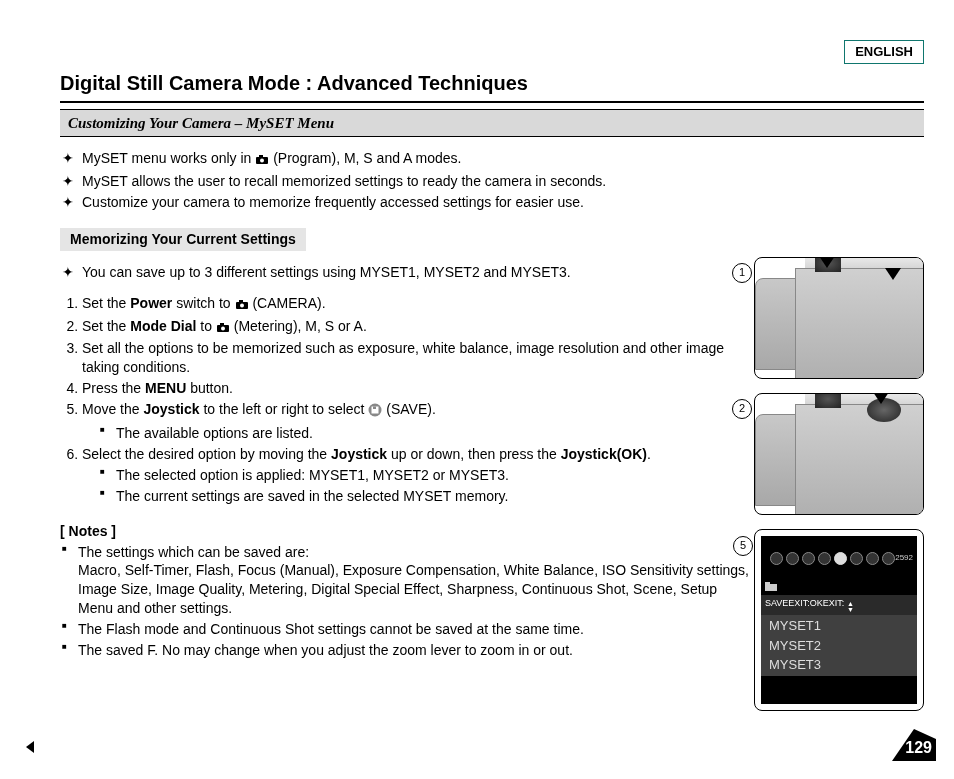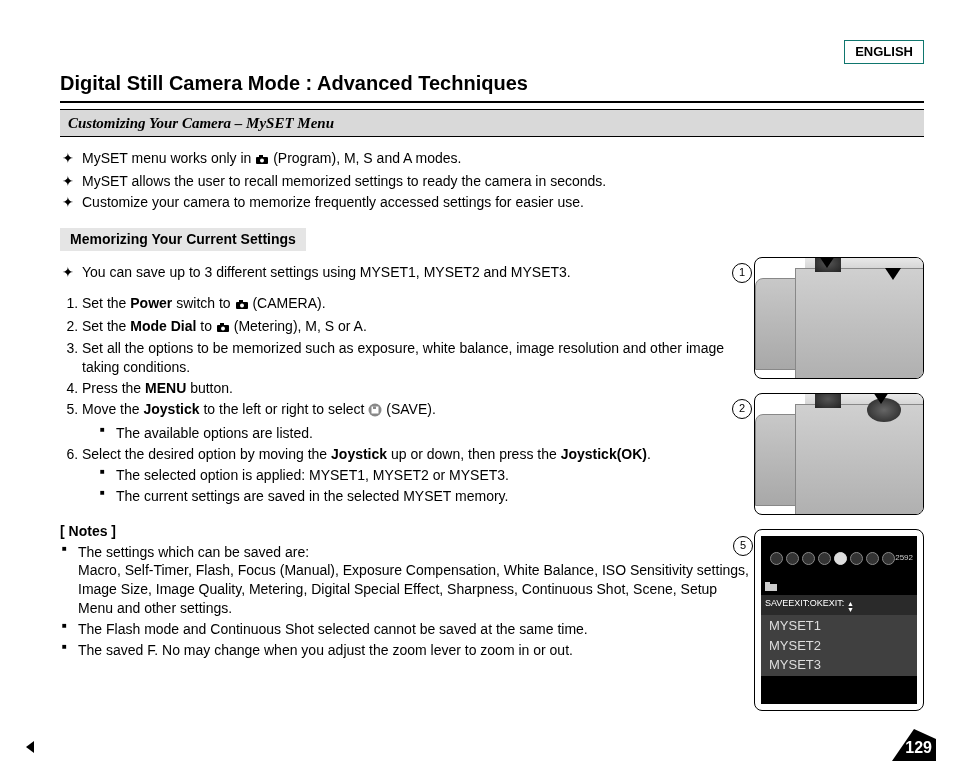--- a/index.html
+++ b/index.html
@@ -136,21 +136,21 @@
           </ul>
         </li>
       </ol>
 
       <div class="notes-heading">[ Notes ]</div>
       <ul class="notes">
         <li>
           <span>The settings which can be saved are:</span><br>
           <span>Macro, Self-Timer, Flash, Focus (Manual), Exposure Compensation, White Balance, ISO Sensitivity settings, Image Size, Image Quality, Metering, Digital Special Effect, Sharpness, Continuous Shot, Scene, Setup Menu and other settings.</span>
         </li>
-        <li>The Flash mode and Continuous Shot selected cannot be saved at the same time.</li>
+        <li>The Flash mode and Continuous Shot settings cannot be saved at the same time.</li>
         <li>The saved F. No may change when you adjust the zoom lever to zoom in or out.</li>
       </ul>
     </div>
 
     <div class="sidecol">
       <div class="illus-wrap">
         <div class="circ">1</div>
         <div class="illus">
           <div class="cam-grip"></div>
             <div class="cam-top"></div>

